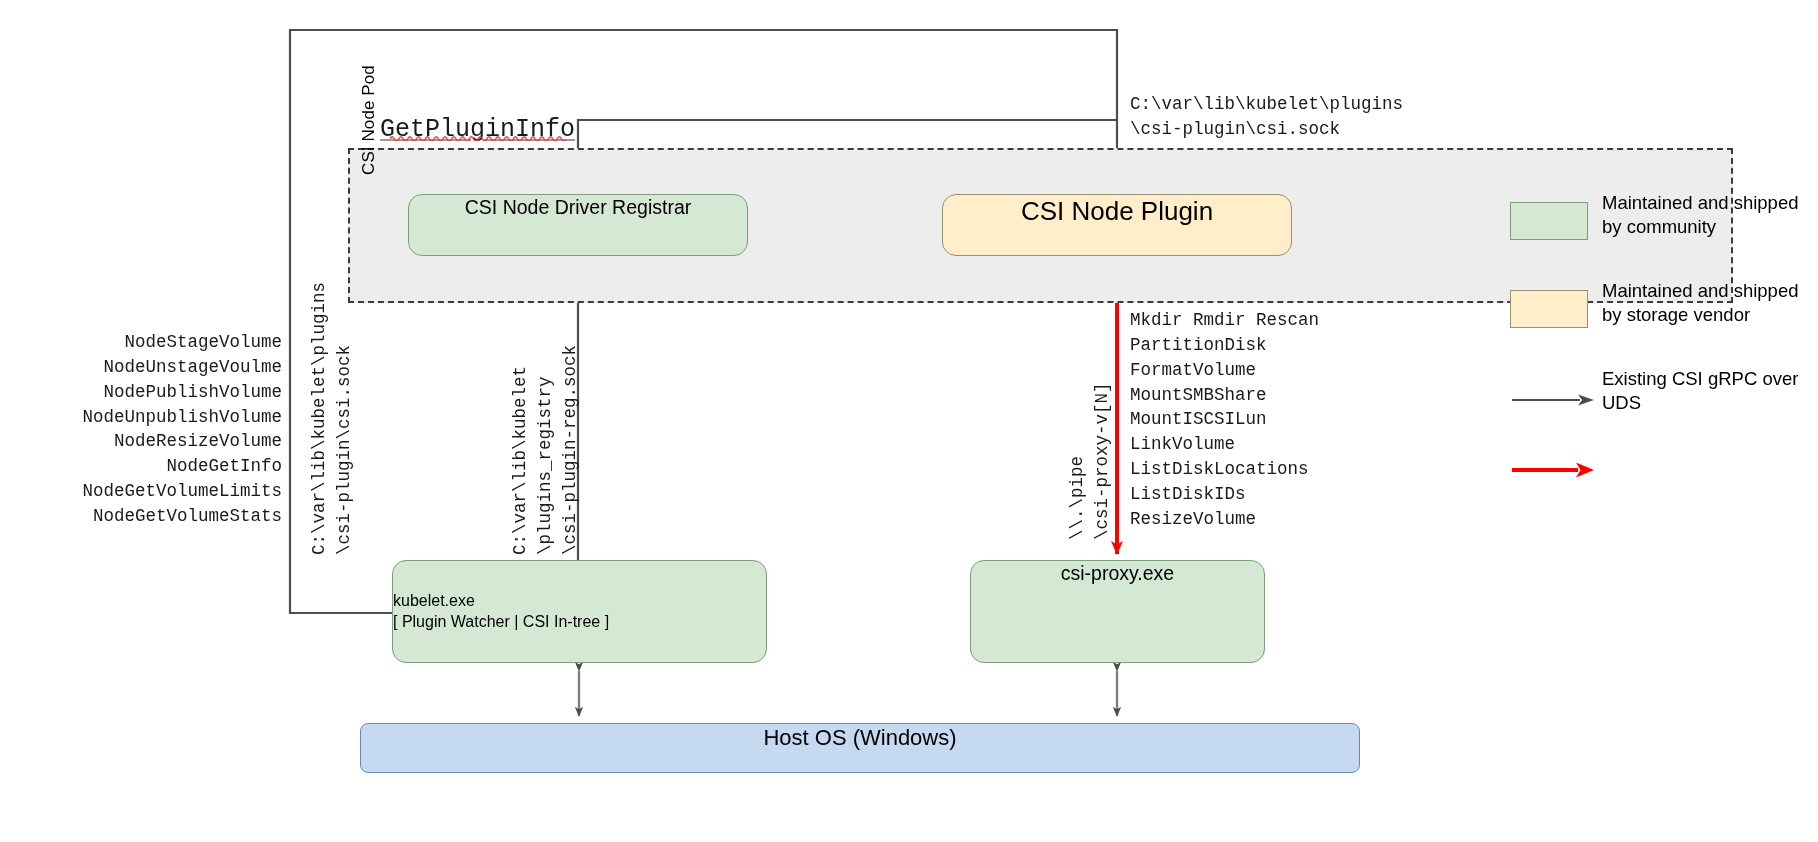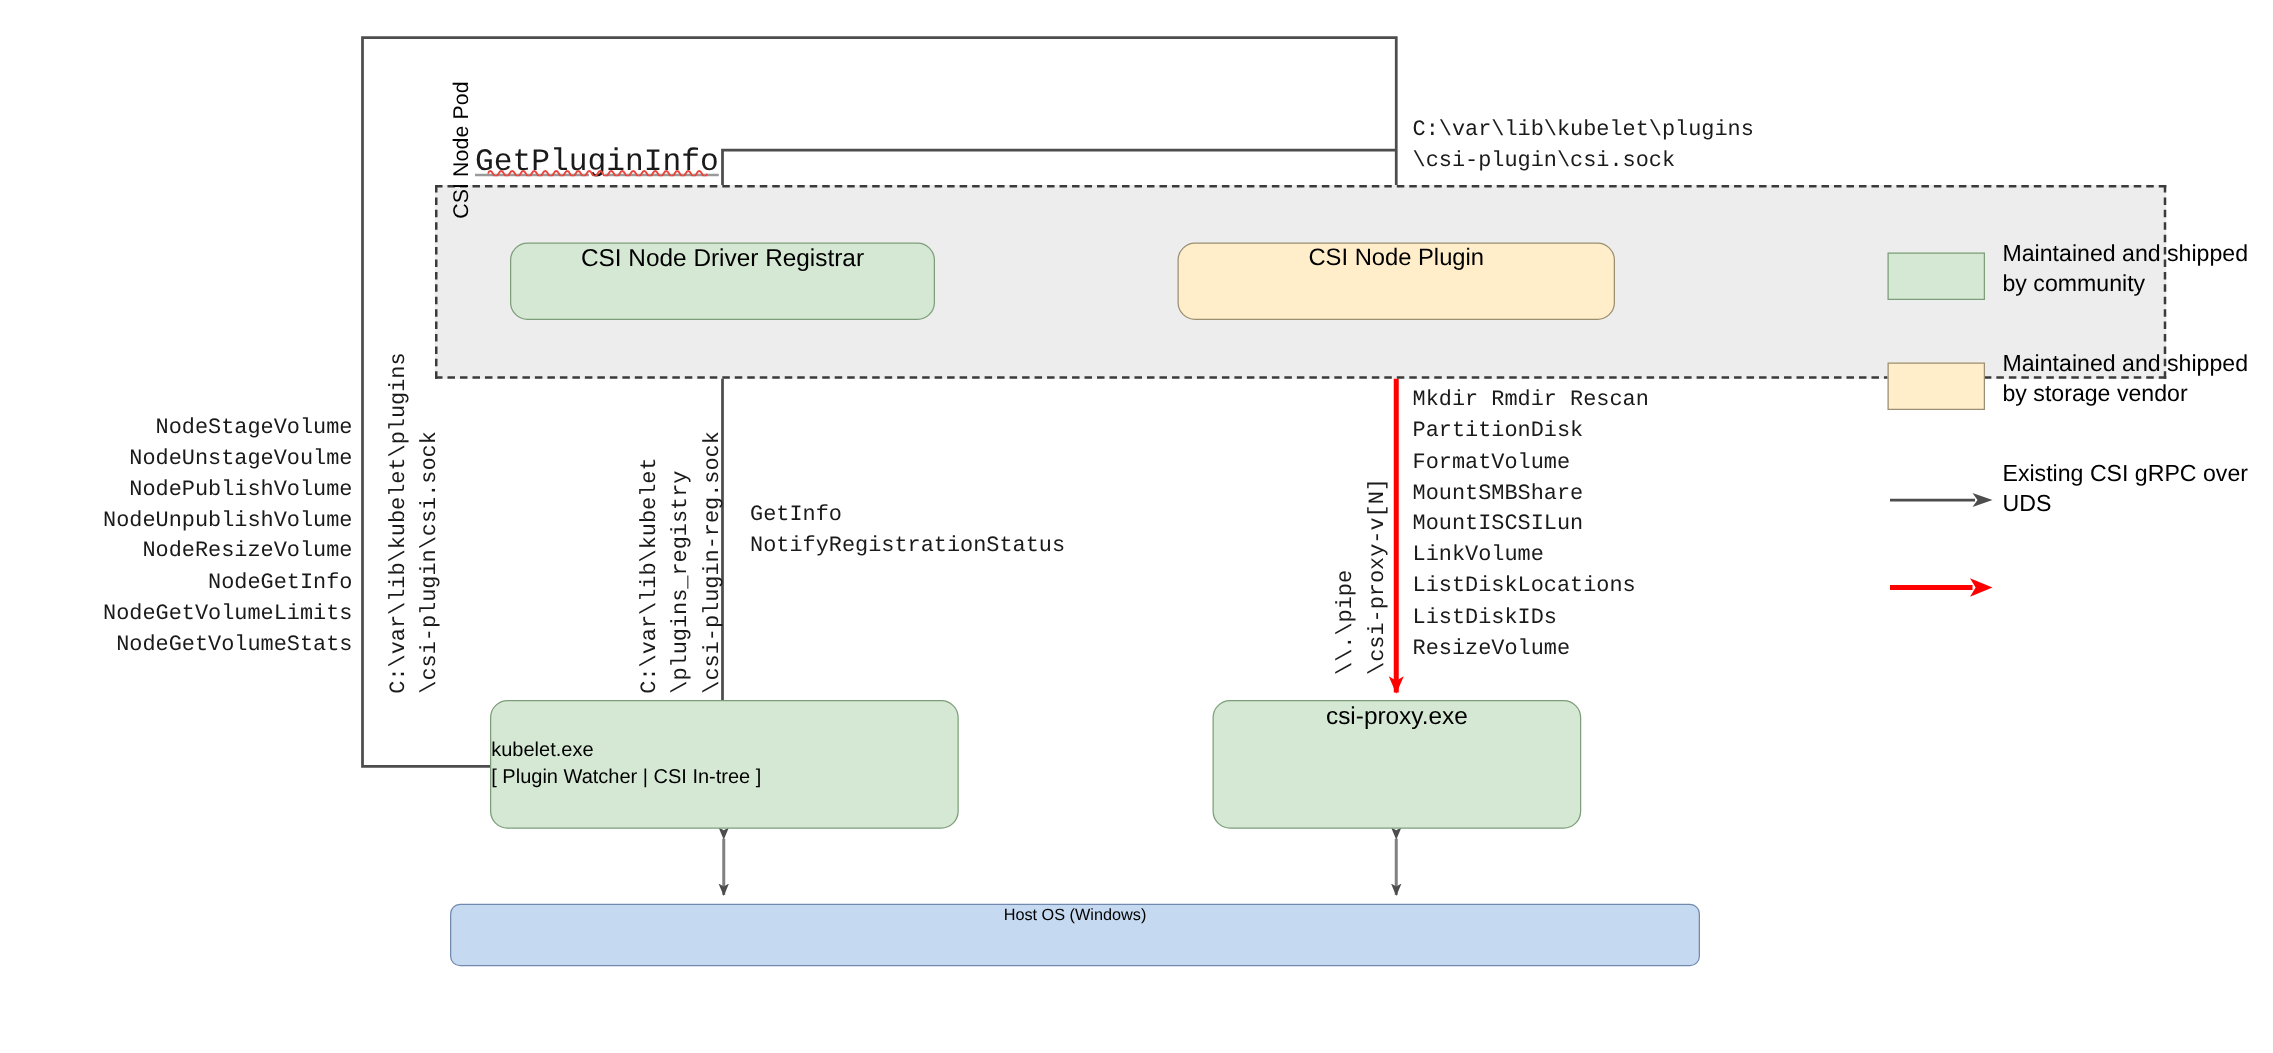--- a/index.html
+++ b/index.html
@@ -67,34 +67,34 @@
     white-space: nowrap;
     letter-spacing: 0.1px;
   }
 
   #registrar-box {
     left: 408px; top: 194px; width: 340px; height: 62px;
     font-size: 19.5px;
   }
   #plugin-box {
     left: 942px; top: 194px; width: 350px; height: 62px;
-    font-size: 19px;
+    font-size: 26px;
   }
   #kubelet-box {
     left: 392px; top: 560px; width: 375px; height: 103px;
     font-size: 16px;
     flex-direction: column;
   }
   #proxy-box {
     left: 970px; top: 560px; width: 295px; height: 103px;
     font-size: 19.5px;
   }
   #hostos-box {
     left: 360px; top: 723px; width: 1000px; height: 50px;
-    font-size: 13px;
+    font-size: 22px;
     border-radius: 8px;
   }
 
   .mono {
     position: absolute;
     font-family: "Liberation Mono", "DejaVu Sans Mono", monospace;
     font-size: 17.5px;
     line-height: 1.42;
     white-space: pre;
     color: #1a1a1a;
@@ -237,22 +237,20 @@
 
   <div id="node-rpcs" class="mono">NodeStageVolume
 NodeUnstageVoulme
 NodePublishVolume
 NodeUnpublishVolume
 NodeResizeVolume
 NodeGetInfo
 NodeGetVolumeLimits
 NodeGetVolumeStats</div>
 
-  <div id="getinfo" class="mono">GetInfo
-NotifyRegistrationStatus</div>
 
   <div id="proxy-apis" class="mono">Mkdir Rmdir Rescan
 PartitionDisk
 FormatVolume
 MountSMBShare
 MountISCSILun
 LinkVolume
 ListDiskLocations
 ListDiskIDs
 ResizeVolume</div>

